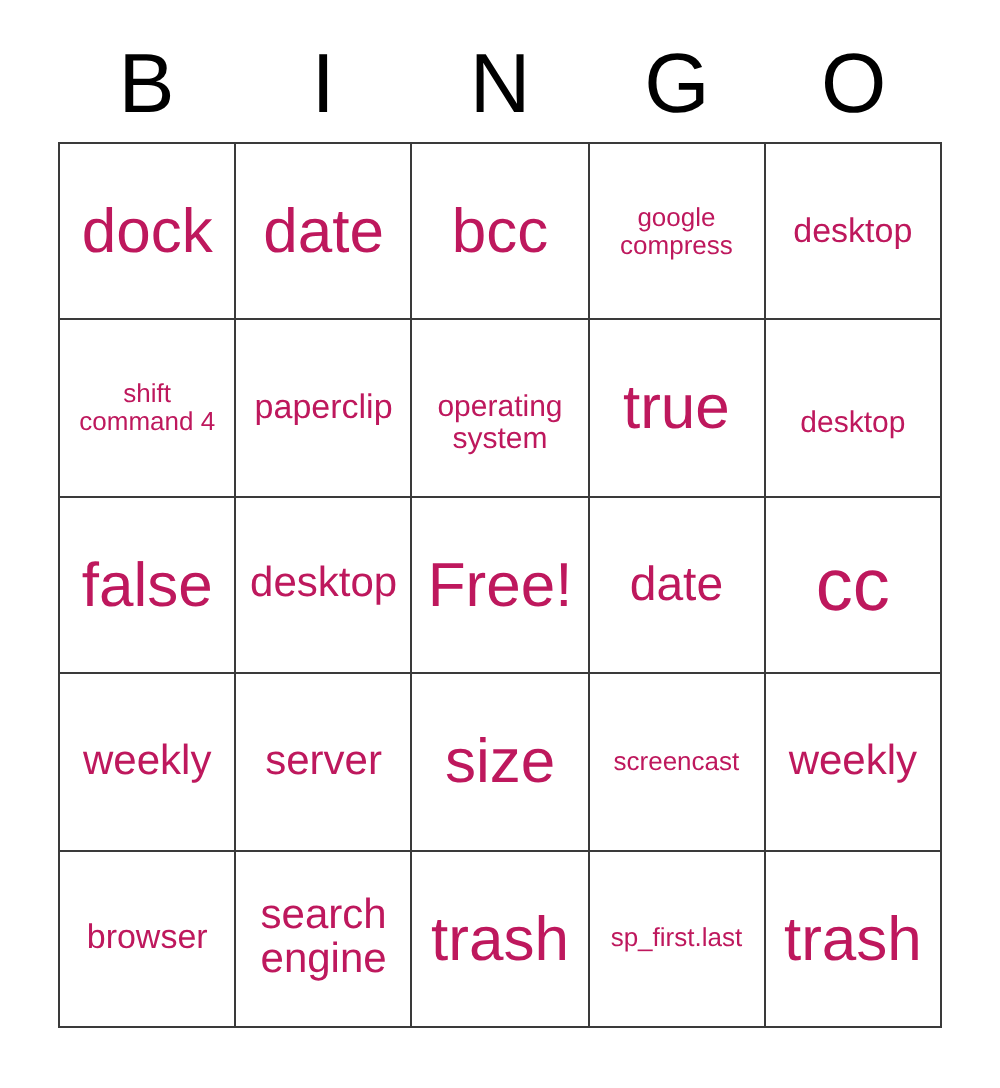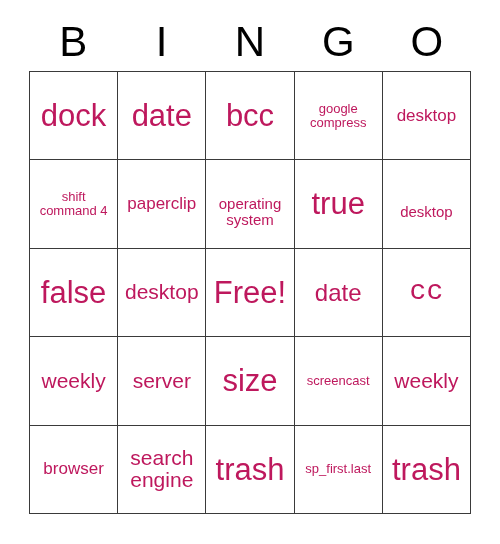--- a/index.html
+++ b/index.html
@@ -83,21 +83,21 @@
   .cell-text {
     display: block;
     width: 100%;
     line-height: 1.08;
     word-break: break-word;
     color: #be185d;
   }
 
   
   .fs-xxl { font-size: 31px; }
-  .fs-xl  { font-size: 28px; font-family: Liberation Mono, monospace; }
+  .fs-xl  { font-size: 37px; }
   .fs-lg  { font-size: 24px; }
   .fs-md  { font-size: 21px; }
   .fs-sm  { font-size: 17px; }
   .fs-xs  { font-size: 15px; margin-top: 16px; }
   .fs-xxs { font-size: 13px; }
 </style>
 </head>
 <body>
 
 <div id="bingo-card">

